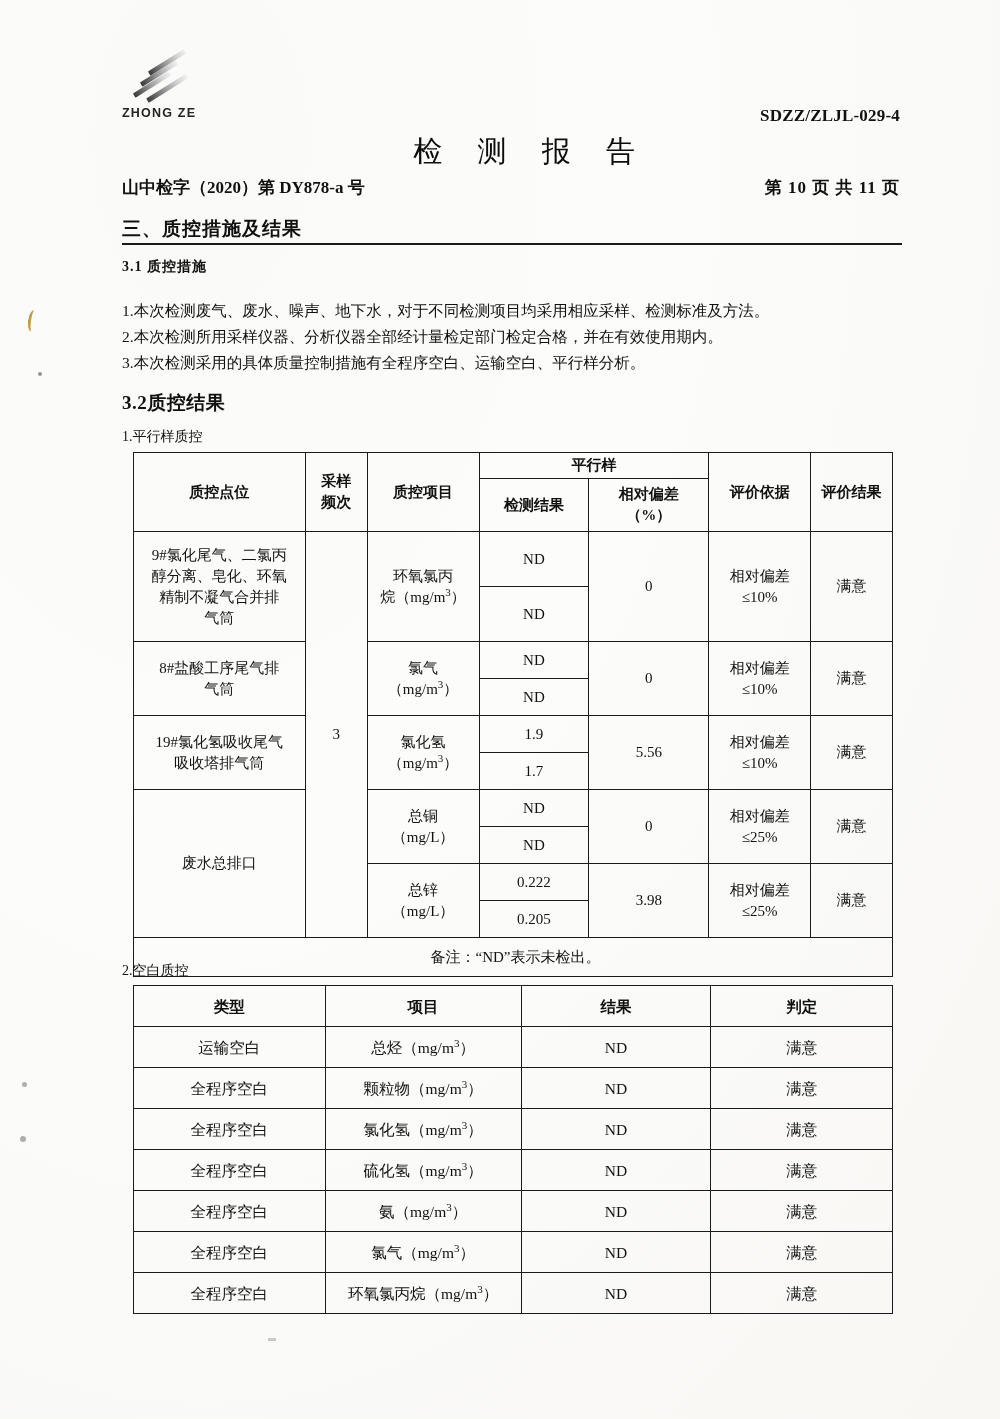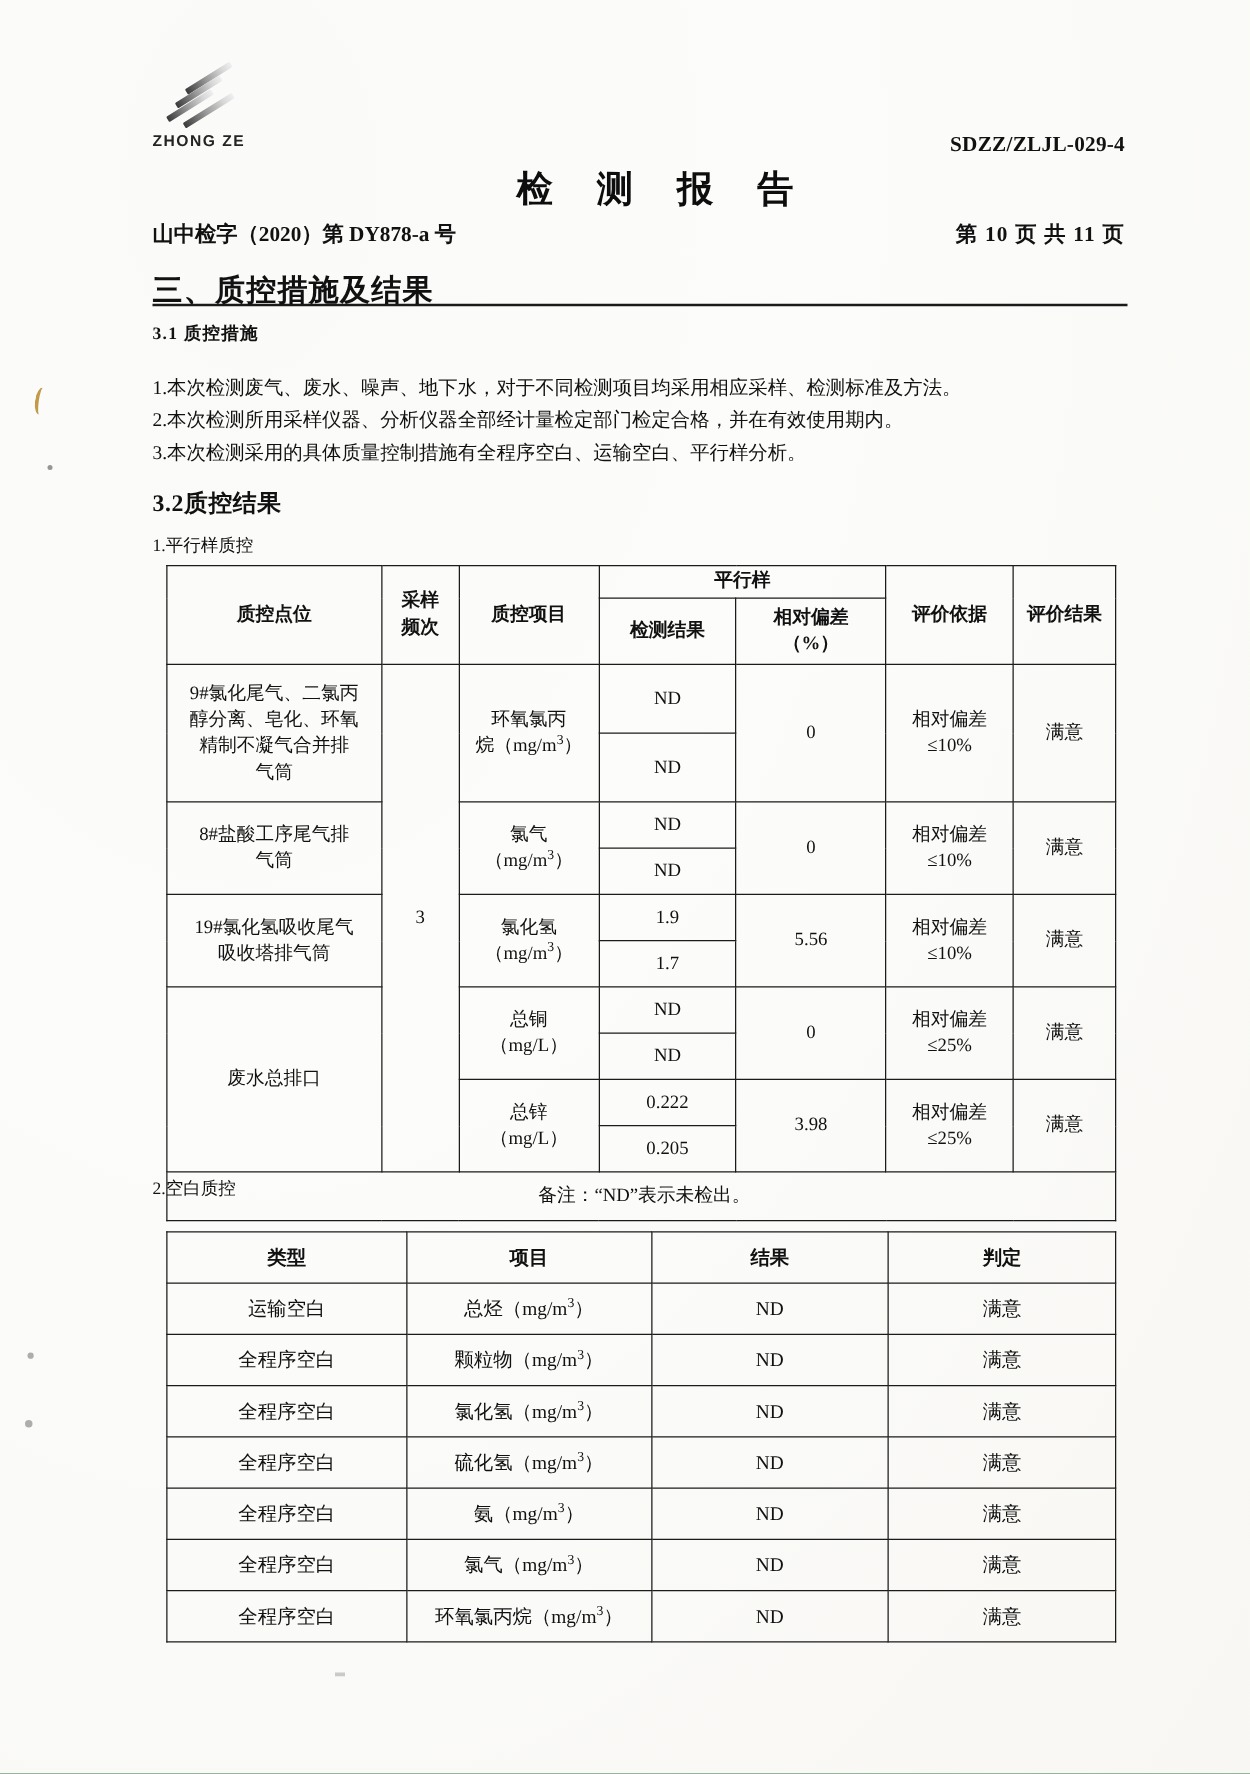--- a/index.html
+++ b/index.html
@@ -6,21 +6,21 @@
   html, body {
     margin: 0;
     padding: 0;
     background: #8a8a8a;
   }
   .page {
     position: relative;
     width: 1000px;
     height: 1419px;
     margin: 0 auto;
-    background: #15803d;
+    background: #8b5cf6;
     box-sizing: border-box;
     overflow: hidden;
     font-family: "Liberation Serif", "DejaVu Serif", serif;
     color: #111111;
   }
   
   .scan-tint {
     position: absolute;
     inset: 0;
     background:
@@ -78,21 +78,21 @@
     font-size: 17px;
     letter-spacing: 0.2px;
     color: #111;
   }
   .report-title {
     position: absolute;
     left: 0; right: 0;
     top: 84px;
     text-align: center;
     font-size: 29px;
-    font-weight: bold;
+    font-weight: normal;
     letter-spacing: 14px;
     padding-left: 14px;
     color: #0d0d0d;
     margin-left: 48px;
   }
   .report-no {
     position: absolute;
     left: 122px;
     top: 128px;
     font-size: 17px;
@@ -115,21 +115,21 @@
     top: 195px;
     height: 0;
     border-top: 2.2px solid #1a1a1a;
   }
 
   
   .sec-h1 {
     position: absolute;
     left: 122px;
     top: 216px;
-    font-size: 24px;
+    font-size: 19px;
     font-weight: bold;
     letter-spacing: 1px;
   }
   .sec-h2a {
     position: absolute;
     left: 122px;
     top: 258px;
     font-size: 14px;
     font-weight: bold;
     letter-spacing: 1px;
@@ -153,21 +153,21 @@
   }
   .tbl-cap1 {
     position: absolute;
     left: 122px;
     top: 428px;
     font-size: 14px;
   }
   .tbl-cap2 {
     position: absolute;
     left: 122px;
-    top: 942px;
+    top: 962px;
     font-size: 14px;
   }
 
   
   table.rpt {
     position: absolute;
     border-collapse: collapse;
     font-size: 15px;
     color: #111;
   }

